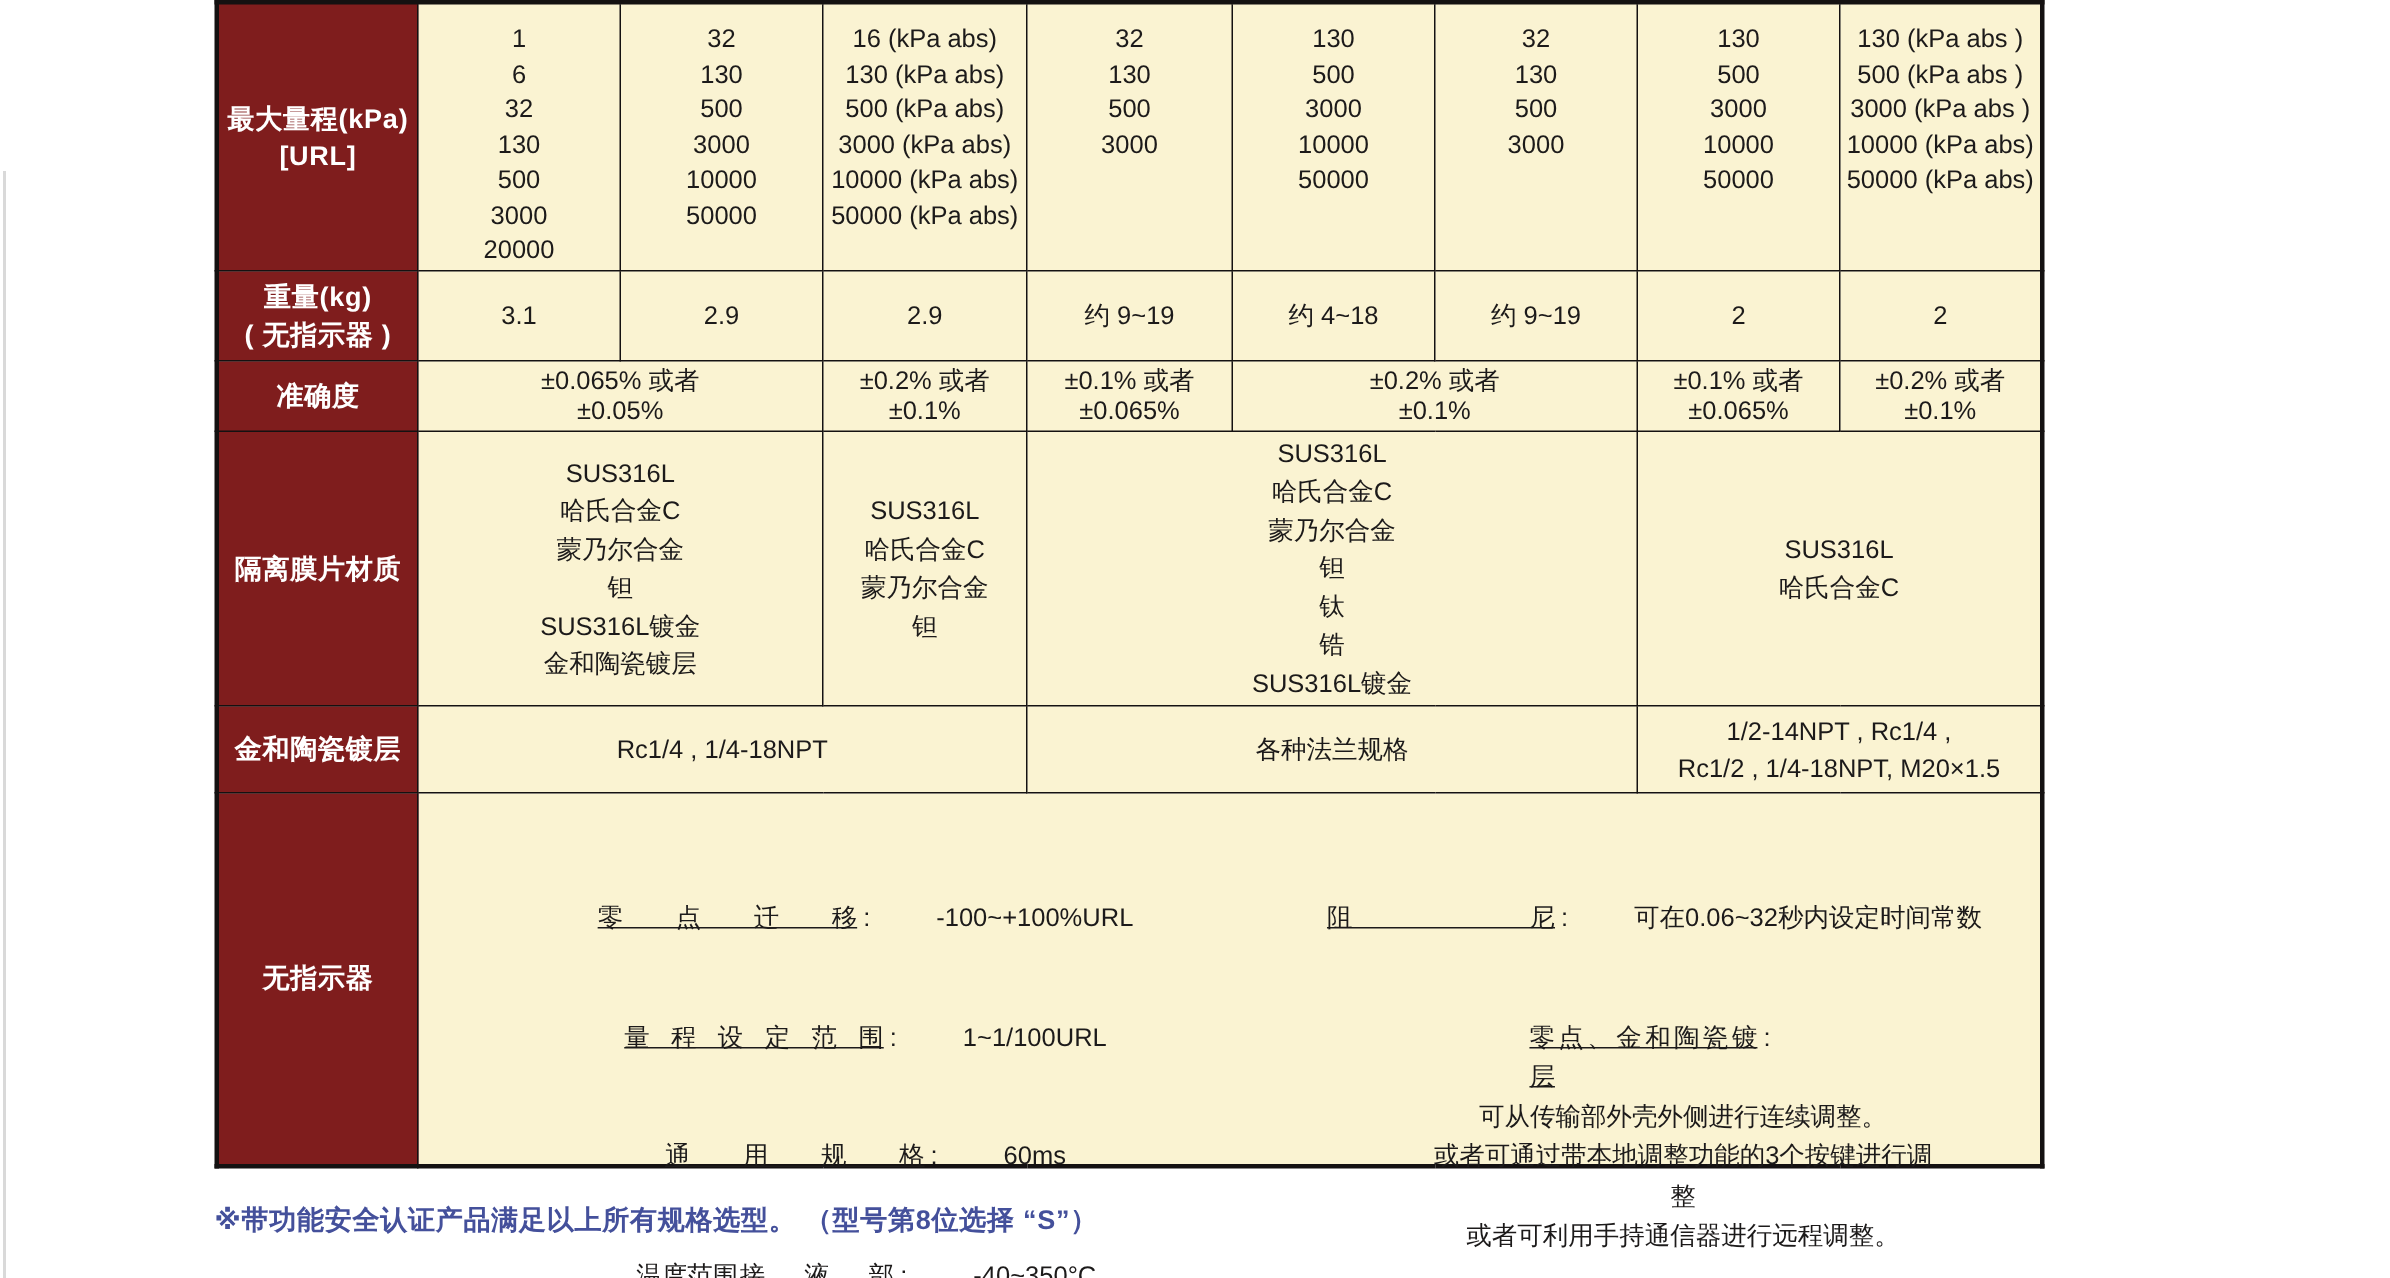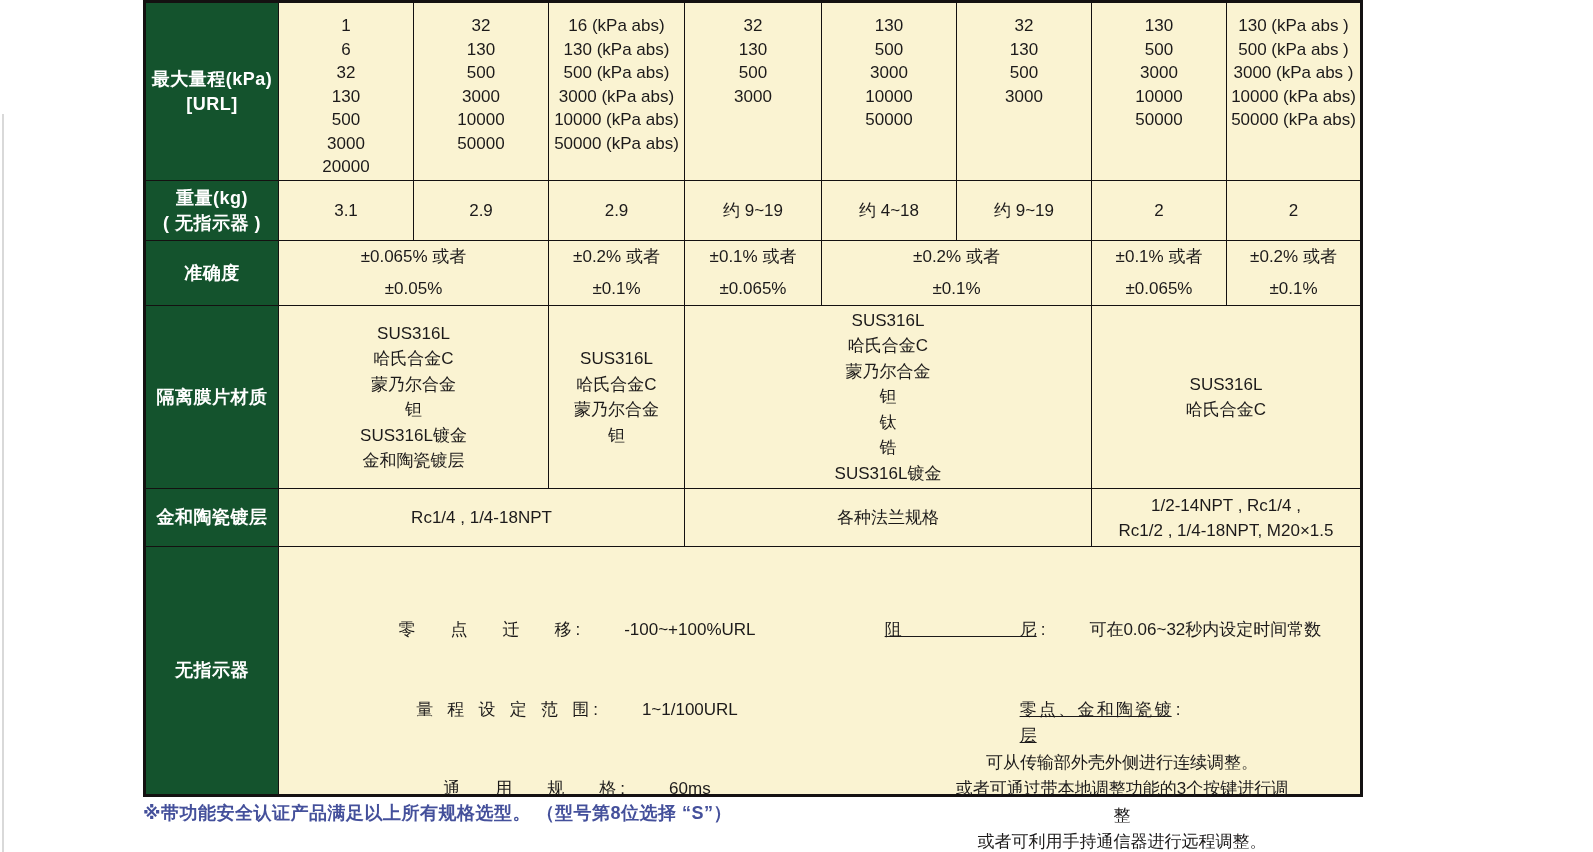--- a/index.html
+++ b/index.html
@@ -22,45 +22,45 @@
     position: absolute; left: 143px; top: 0;
     border-collapse: collapse; table-layout: fixed;
     border: 3px solid #141111;
   }
   table.spec th, table.spec td {
     border: 1.6px solid #141111;
     padding: 0;
     white-space: pre-line;
   }
   th.rh {
-    background: #14532d; color: #ffffff;
+    background: #7f1d1d; color: #ffffff;
     font-weight: bold; font-size: 18px; line-height: 25px;
     text-align: center; vertical-align: middle;
     letter-spacing: 0.5px;
   }
   table.spec td {
     background: #faf3d2;
     font-size: 17px; text-align: center; vertical-align: middle;
     line-height: 24px;
   }
   tr.r-url td { vertical-align: top; padding-top: 11px; line-height: 23.5px; }
   td.ra { text-align: right; padding-right: 5px; }
-  tr.r-accuracy td { line-height: 32px; }
+  tr.r-accuracy td { line-height: 20px; }
   tr.r-diaphragm td { line-height: 25.5px; }
   tr.r-process td { line-height: 25px; }
 
   td.general { position: relative; text-align: left; vertical-align: top; }
   .gcol { position: absolute; top: 17px; font-size: 17px; line-height: 26.5px; }
   .gcol-left { left: 33px; width: 530px; }
   .gcol-right { left: 568px; width: 512px; }
   .line { }
   .line .pre { display: inline-block; width: 70px; vertical-align: top; }
   .line .lbl {
     display: inline-block; width: 173px; vertical-align: top;
-    text-align: justify; text-align-last: justify;
+    text-align: justify; text-align-last: justify; text-decoration: underline;
   }
   .line.has-pre .lbl { width: 103px; }
   .line .lbl-r {
     display: inline-block; width: 152px; vertical-align: top;
     text-align: justify; text-align-last: justify; text-decoration: underline;
   }
   .line .sep { display: inline-block; margin: 0 6px 0 4px; vertical-align: top; }
   .line .val { display: inline-block; white-space: pre-line; vertical-align: top; max-width: 340px; margin-left: 38px; }
   .gcol-right .line .val { max-width: 345px; }
 

